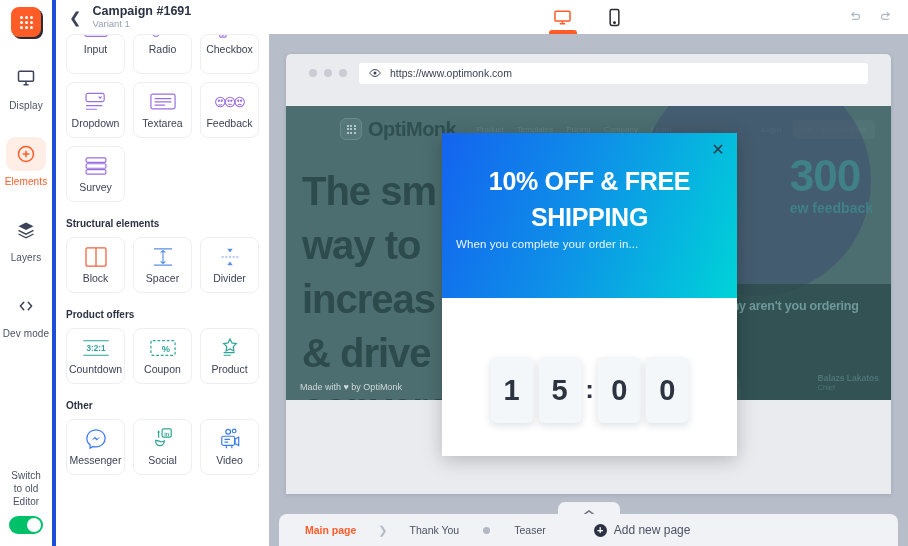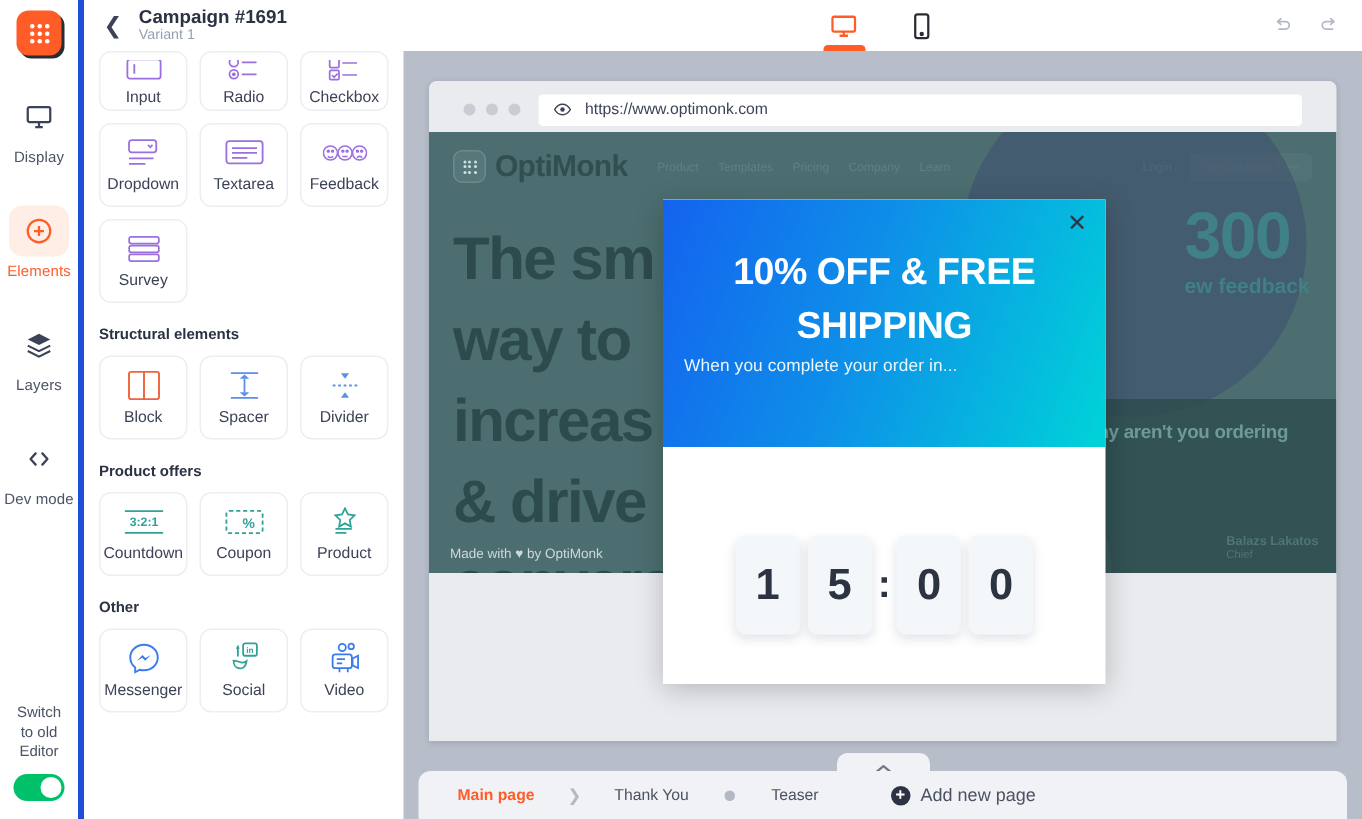--- a/index.html
+++ b/index.html
@@ -66,21 +66,21 @@
   }
   .grid3 { display:grid; grid-template-columns: repeat(3, 1fr); gap: 8px; }
   .el-card {
     background:#fff; border:1px solid #eceef2; border-radius: 8px;
     height: 56px; display:flex; flex-direction:column; align-items:center;
     justify-content:center; gap:5px; cursor:pointer;
   }
   .el-card .ic { height:20px; display:flex; align-items:center; justify-content:center;}
   .el-card .lb { font-size: 10.5px; color:#3c4257; }
   .sec-title { font-size:10px; font-weight:700; color:#2b3244; margin: 16px 0 8px; }
-  .first-row .el-card { height: 40px; justify-content:flex-end; padding-bottom:2px; }
+  .first-row .el-card { height: 40px; justify-content:flex-end; padding-bottom:18px; }
   .first-row .el-card .ic { height: 14px; overflow:hidden; align-items:flex-end;}
 
   
   .topbar {
     position:absolute; left: 269px; top: 0; width: 639px; height: 34px;
     background:#fff; display:flex; align-items:center; justify-content:center;
   }
   .device-tabs { display:flex; gap: 18px; align-items:flex-end; height:34px;}
   .dev-tab {
     position:relative; width: 34px; height:34px; display:flex;
@@ -112,22 +112,22 @@
   .dots3 i { width: 8px; height:8px; border-radius:50%; background:#c9ccd3; display:block;}
   .urlbar {
     flex:1; height: 21px; background:#fff; border-radius: 3px;
     display:flex; align-items:center; gap: 9px; padding: 0 10px;
   }
   .url-eye { color:#3c4257; display:flex; align-items:center;}
   .url-text { font-size: 10.5px; color:#3c4257; }
 
   
   .site {
-    position:absolute; left:0; top:34px; width: 605px; height: 294px;
-    background: #4c6e70; overflow:hidden;
+    position:absolute; left:0; top:52px; width: 605px; height: 294px;
+    background: #4c6e70; overflow:hidden;padding-left:38px;
   }
   .site-hero-circle{
     position:absolute; right: 20px; top: -40px; width: 230px; height: 230px;
     border-radius:50%; background: rgba(60,70,110,.45);
   }
   .site-nav { height: 46px; display:flex; align-items:center; padding: 0 16px; gap: 14px; }
   .site-logo { display:flex; align-items:center; gap:6px; }
   .site-logo .lmark{
     width: 22px;height:22px;border-radius:6px;background:#56787a;
     border:1.5px solid #6d8a8b; display:flex;align-items:center;justify-content:center;

